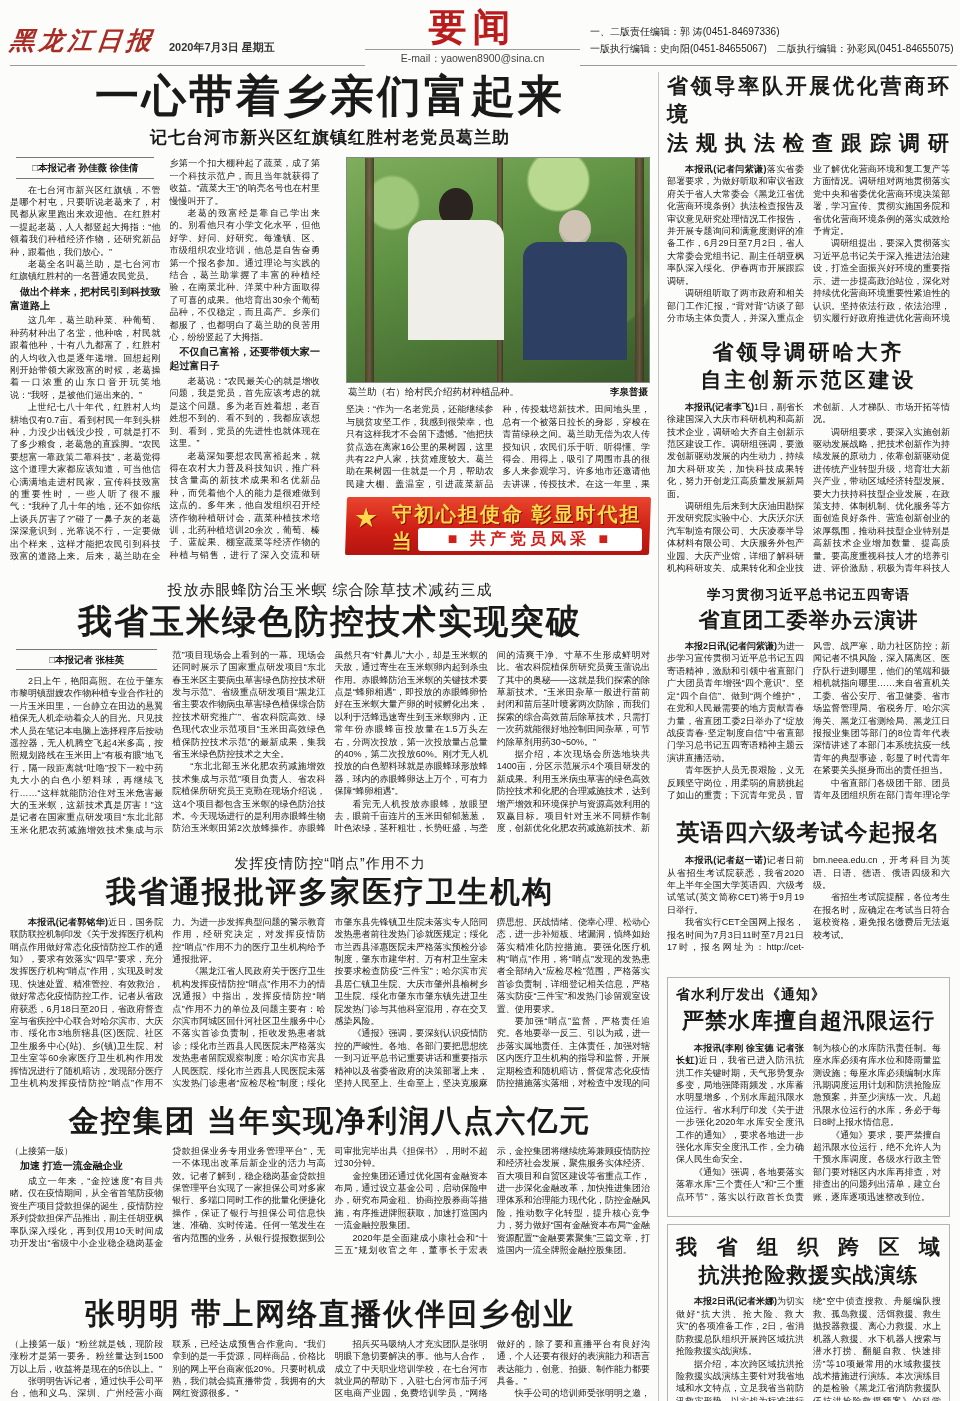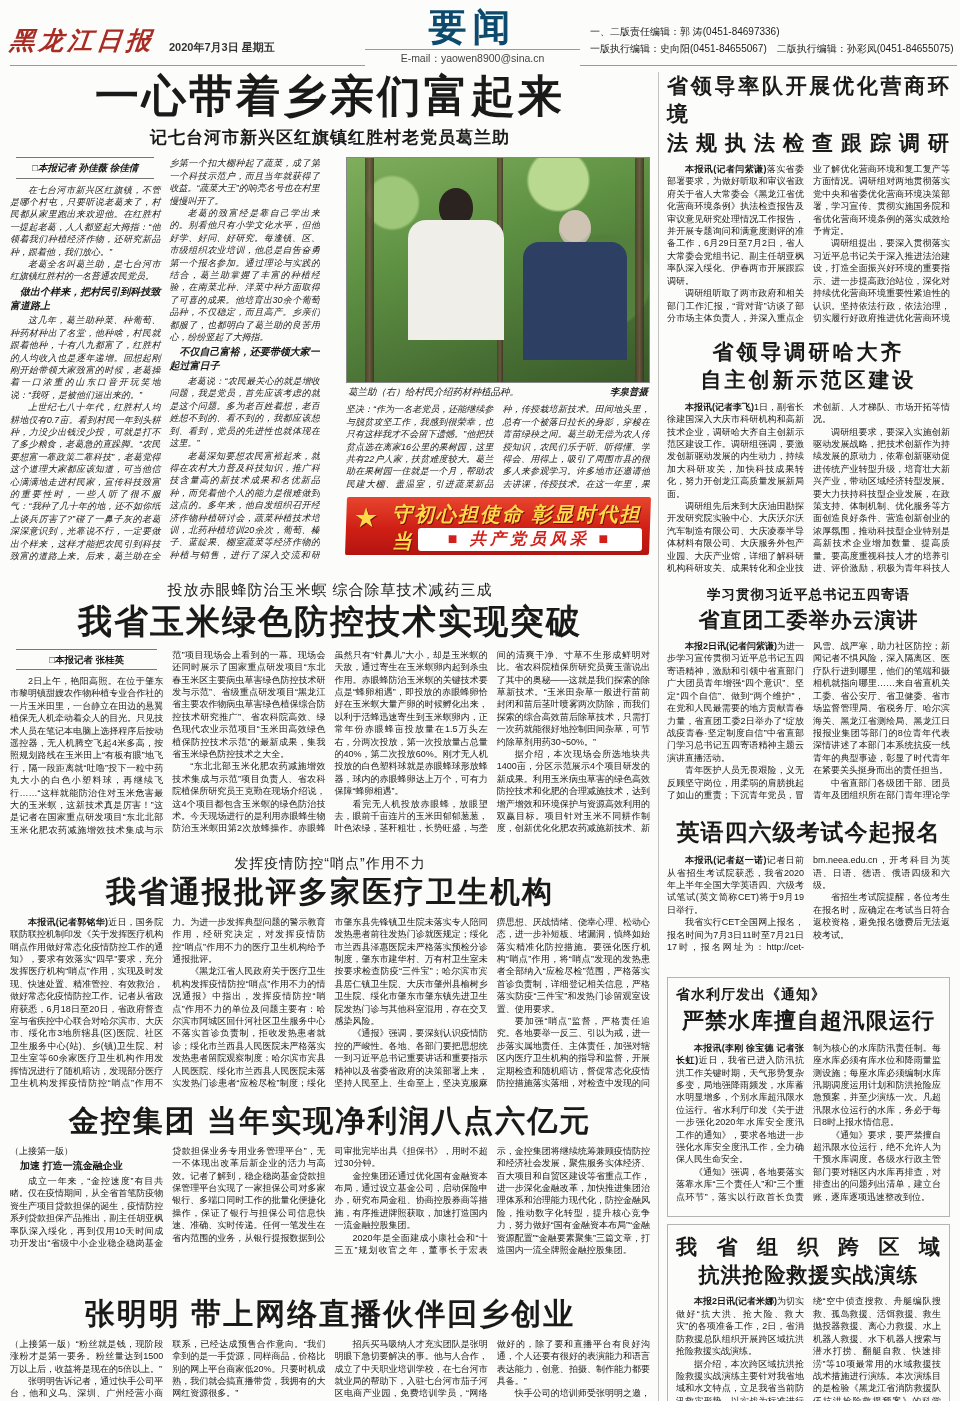--- a/index.html
+++ b/index.html
@@ -6,21 +6,21 @@
   html,body { background:#e8e8e4; }
   body { font-family:"Liberation Sans","DejaVu Sans",sans-serif; }
   .page { position:relative; width:960px; height:1401px; margin:0 auto; background:#fcfcfa; color:#1a1a1a; padding:8px 10px 6px 10px; overflow:hidden; }
 
   
   .masthead { display:flex; align-items:flex-end; height:58px; margin-bottom:6px; }
   .mh-left { display:flex; align-items:flex-end; gap:14px; border-bottom:1px solid #9a9a9a; padding-bottom:8px; flex:0 0 355px; }
   .paper-logo { font-family:"Liberation Serif","DejaVu Serif",serif; font-weight:bold; font-style:italic; font-size:25px; color:#a82c24; letter-spacing:4px; transform:skewX(-6deg); white-space:nowrap; }
   .mh-date { font-size:11px; color:#333; font-weight:bold; padding-bottom:2px; white-space:nowrap; }
   .mh-center { flex:0 0 215px; text-align:center; }
-  .section-name { font-size:38px; font-weight:900; color:#0c4a6e; letter-spacing:6px; line-height:1; }
+  .section-name { font-size:38px; font-weight:900; color:#b91c1c; letter-spacing:6px; line-height:1; }
   .mh-email { font-size:10.5px; color:#444; border-top:1px solid #9a9a9a; margin-top:3px; padding-top:2px; }
   .mh-right { flex:1; border-bottom:1px solid #9a9a9a; padding:0 4px 8px 10px; font-size:10px; color:#222; line-height:1.7; white-space:nowrap; }
   .page-num { flex:0 0 44px; font-family:"Liberation Serif","DejaVu Serif",serif; font-size:46px; font-weight:bold; line-height:0.9; text-align:right; color:#1a1a1a; }
 
   
   .main { display:flex; }
   .col-main { width:648px; padding-right:8px; }
   .col-side { width:292px; border-left:1px solid #c2c2c0; padding-left:8px; display:flex; flex-direction:column; gap:7px; }
 
   
@@ -29,21 +29,21 @@
   .cols-4 { column-count:4; }
   .text-cols p { text-indent:2em; }
   .text-cols p b { font-weight:bold; }
   .text-cols p.subhead { font-weight:bold; font-size:10px; text-indent:1em; margin:2px 0; }
   .text-cols p.noindent { text-indent:0; }
   .text-cols p.byline { text-indent:0; text-align:center; font-weight:bold; border-top:1px solid #777; border-bottom:1px solid #777; padding:3px 0; margin:0 6px 5px 6px; font-size:9.5px; }
 
   
   .article-a h1 { font-size:44px; font-weight:900; text-align:center; letter-spacing:3px; line-height:1.1; }
   .article-a .subtitle { font-size:17px; font-weight:bold; text-align:center; margin:6px 0 8px 0; letter-spacing:1px; }
-  .a-body { display:flex; gap:26px; height:416px;font-style:italic; }
+  .a-body { display:flex; gap:26px; height:416px; }
   .a-left { width:322px; }
   .a-left .text-cols { height:100%; }
   .a-right { width:316px; display:flex; flex-direction:column; }
   .photo { position:relative; height:226px; overflow:hidden; border:1px solid #888;
     background:
       radial-gradient(circle at 15% 20%, #9fc77a 0 8%, transparent 9%),
       radial-gradient(circle at 70% 10%, #b9d890 0 10%, transparent 11%),
       radial-gradient(circle at 40% 60%, #6d9e4f 0 14%, transparent 15%),
       radial-gradient(circle at 85% 55%, #557f3d 0 16%, transparent 17%),
       linear-gradient(160deg,#7fae5c 0%, #5d8f42 40%, #476e33 75%, #39592a 100%); }

